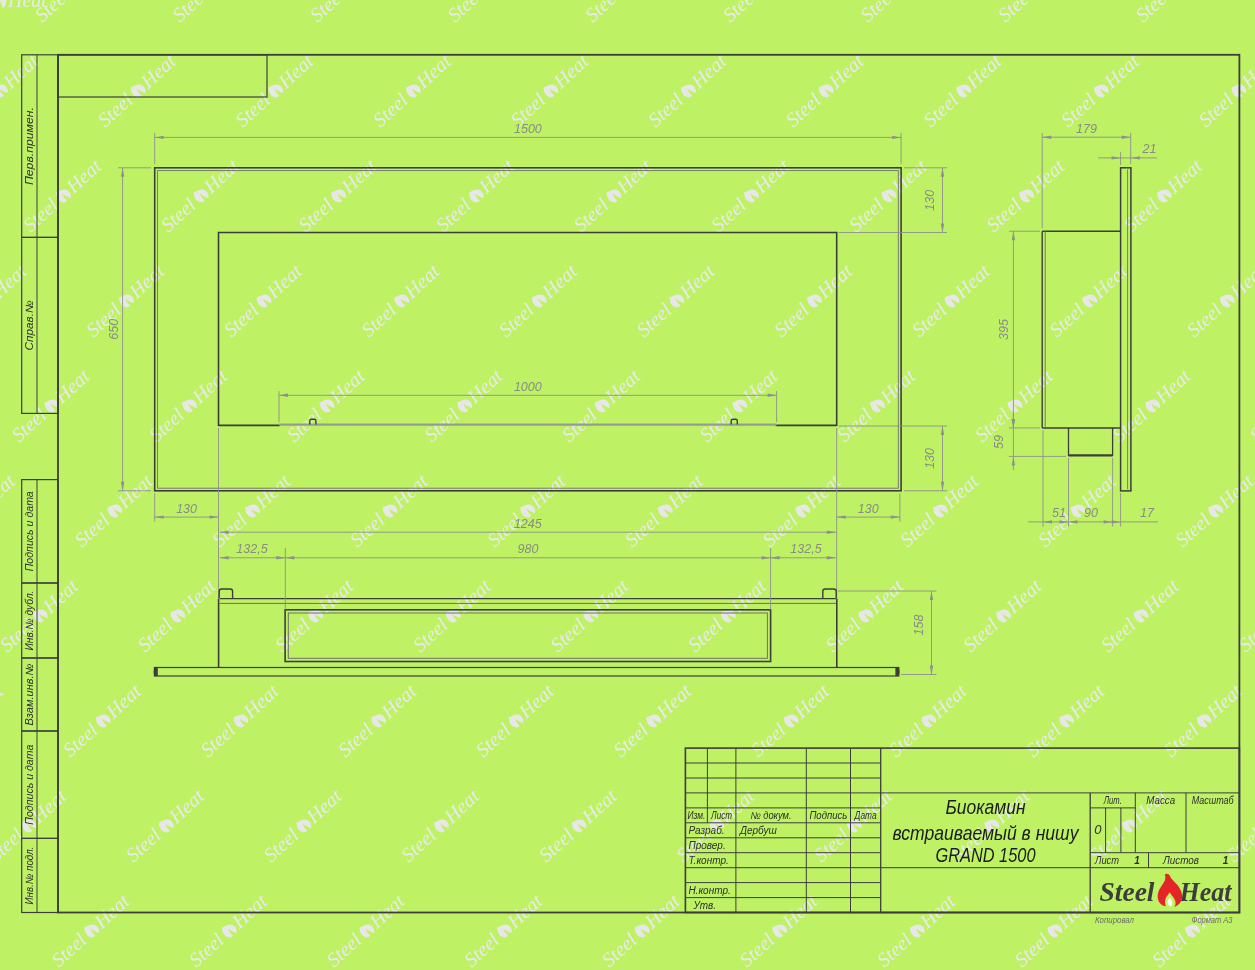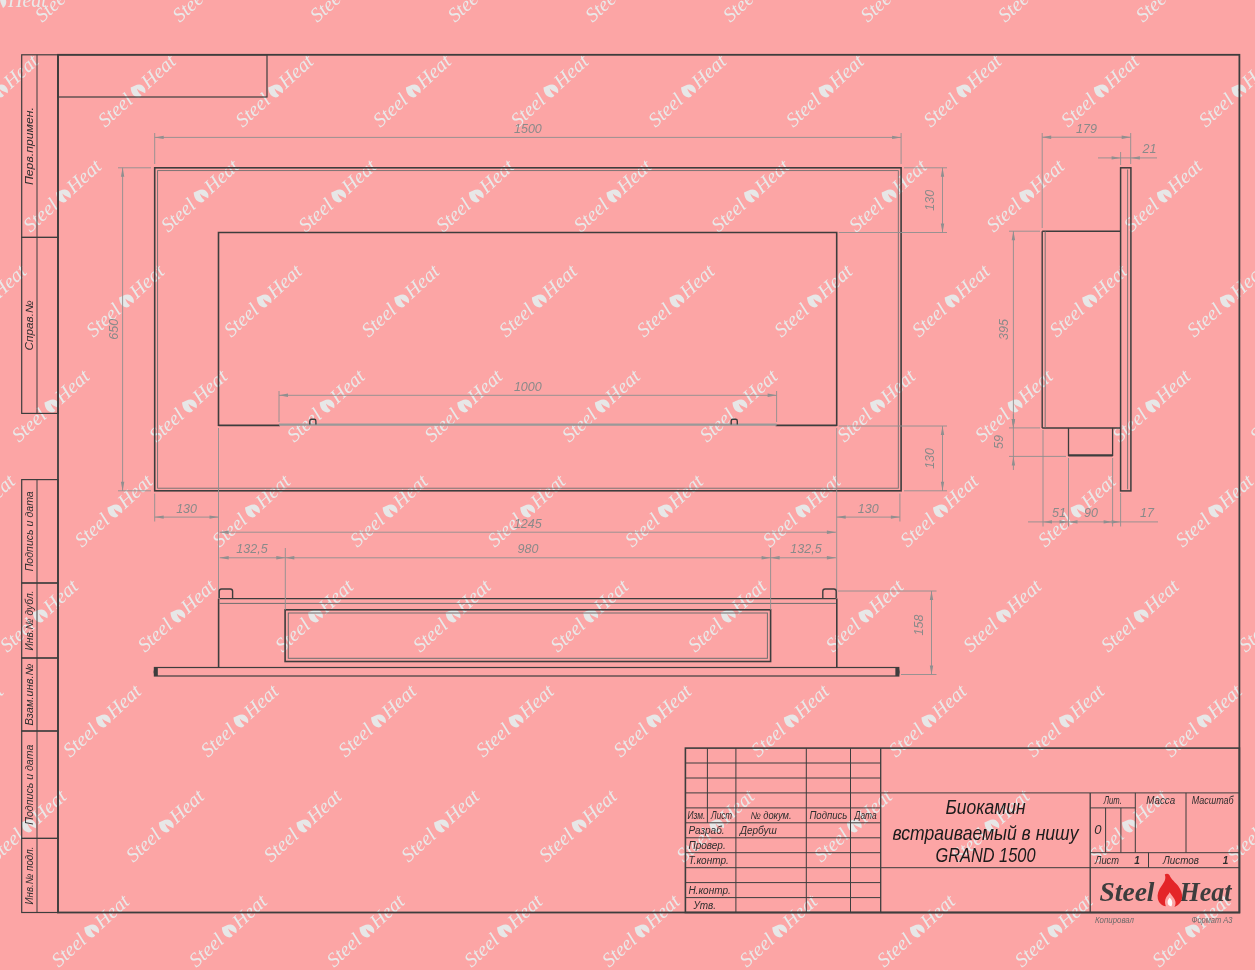--- a/index.html
+++ b/index.html
@@ -1,16 +1,16 @@
 <!DOCTYPE html>
 <html><head>
 <meta charset="utf-8">
 <style>
 html,body{margin:0;padding:0;background:#ffffff;}
-#page{position:relative;width:1255px;height:970px;background:#fca5a5;overflow:hidden;}
+#page{position:relative;width:1255px;height:970px;background:#bef264;overflow:hidden;}
 </style>
 </head>
 <body>
 <div id="page">
 <svg width="1255" height="970" viewBox="0 0 1255 970">
 
 <g id="wmks">
 <g id="wmk" font-family="Liberation Serif" font-style="italic" font-weight="normal" font-size="20" fill="#e9e9e9">
           <g transform="translate(-50 7)">
             <text x="0" y="0">Steel</text>

